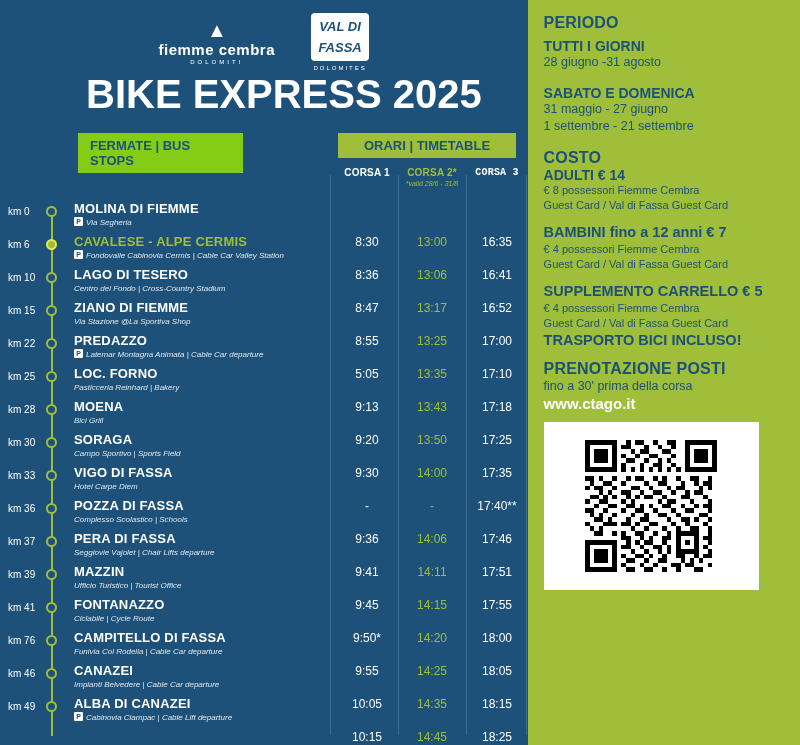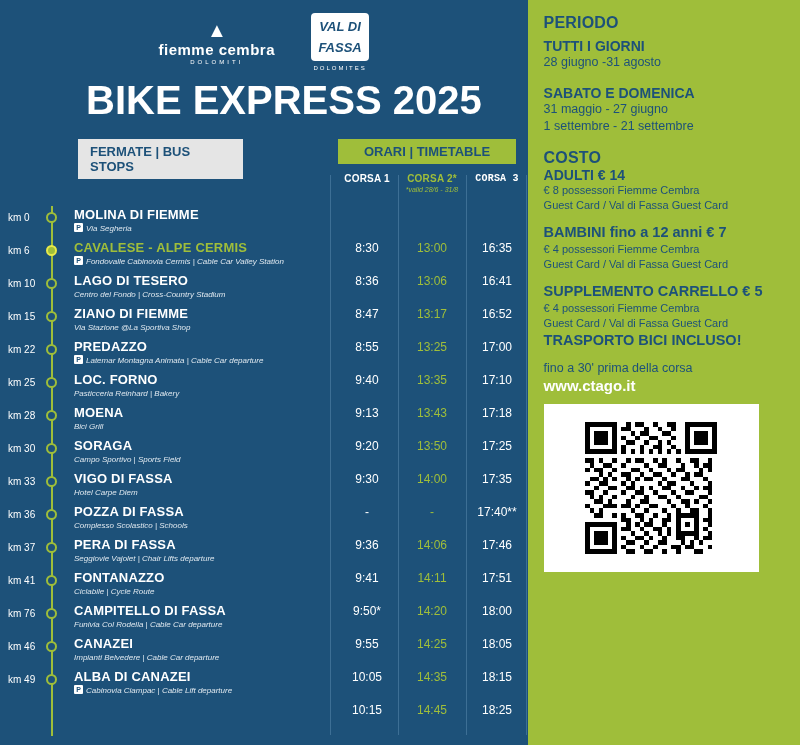--- a/index.html
+++ b/index.html
@@ -32,27 +32,27 @@
   .logo-fassa .box {
     background:#ffffff; color:#1d5179; width: 58px; height: 48px;
     border-radius: 4px; display:flex; flex-direction:column;
     align-items:center; justify-content:center; line-height: 13px;
     font-weight: bold; font-size: 13px; font-style: italic; gap: 8px;
   }
   .logo-fassa .caption { font-size: 6px; letter-spacing: 2px; margin-top: 4px; color:#fff;}
 
   .title {
     font-size: 40px; font-weight: bold; letter-spacing: 0px;
-    padding-left: 86px; margin-top: 6px; color: #ffffff;
+    padding-left: 86px; margin-top: 0; color: #ffffff;
   }
 
   .hdr-row { position: relative; height: 26px; margin-top: 16px; }
   .hdr-stops {
     position: absolute; left: 78px; top: 0;
-    background: #e5e5e5; color: #1d5179;
+    background: #84cc16; color: #1d5179;
     font-weight: bold; font-size: 13px;
     padding: 5px 14px 5px 12px; width: 165px;
   }
   .hdr-times {
     position: absolute; left: 338px; top: 0;
     background: #9fbe3a; color: #1d5179;
     font-weight: bold; font-size: 13px;
     padding: 5px 0; width: 178px; text-align: center;
   }
 
@@ -231,21 +231,21 @@
         <div class="t t3">17:00</div>
       </div>
 
       <div class="row">
         <div class="km">km 22</div>
         <div class="dot"></div>
         <div class="stop">
           <div class="nm">PREDAZZO</div>
           <div class="ds"><span class="pbadge">P</span><i>Latemar Montagna Animata | Cable Car departure</i></div>
         </div>
-        <div class="t t1">9:40</div>
+        <div class="t t1">5:05</div>
         <div class="t t2">13:35</div>
         <div class="t t3">17:10</div>
       </div>
 
       <div class="row">
         <div class="km">km 25</div>
         <div class="dot"></div>
         <div class="stop">
           <div class="nm">LOC. FORNO</div>
           <div class="ds"><i>Pasticceria Reinhard | Bakery</i></div>
@@ -308,20 +308,31 @@
         <div class="dot"></div>
         <div class="stop">
           <div class="nm">PERA DI FASSA</div>
           <div class="ds"><i>Seggiovie Vajolet | Chair Lifts departure</i></div>
         </div>
         <div class="t t1">9:41</div>
         <div class="t t2">14:11</div>
         <div class="t t3">17:51</div>
       </div>
 
+      <div class="row">
+        <div class="km">km 39</div>
+        <div class="dot"></div>
+        <div class="stop">
+          <div class="nm">MAZZIN</div>
+          <div class="ds"><i>Ufficio Turistico | Tourist Office</i></div>
+        </div>
+        <div class="t t1">9:45</div>
+        <div class="t t2">14:15</div>
+        <div class="t t3">17:55</div>
+      </div>
 
       <div class="row">
         <div class="km">km 41</div>
         <div class="dot"></div>
         <div class="stop">
           <div class="nm">FONTANAZZO</div>
           <div class="ds"><i>Ciclabile | Cycle Route</i></div>
         </div>
         <div class="t t1">9:50*</div>
         <div class="t t2">14:20</div>
@@ -384,20 +395,21 @@
     <div class="gap10"></div>
     <div class="r-big">BAMBINI fino a 12 anni € 7</div>
     <div class="r-t2">€ 4 possessori  Fiemme Cembra</div>
     <div class="r-t2">Guest Card / Val di Fassa Guest Card</div>
     <div class="gap10"></div>
     <div class="r-big">SUPPLEMENTO CARRELLO € 5</div>
     <div class="r-t2">€ 4 possessori  Fiemme  Cembra</div>
     <div class="r-t2">Guest Card / Val di Fassa Guest Card</div>
     <div class="r-big">TRASPORTO BICI INCLUSO!</div>
     <div class="gap10"></div>
+    <div class="r-h">PRENOTAZIONE POSTI</div>
     <div class="r-t">fino a 30' prima della corsa</div>
     <div class="r-url">www.ctago.it</div>
 
     <div class="qr-wrap">
       <svg class="qr" viewBox="0 0 29 29" shape-rendering="crispEdges">
         <rect width="29" height="29" fill="#ffffff"></rect>
         <g fill="#000000">
 
           <rect x="0" y="0" width="7" height="1"></rect>
             <rect x="0" y="6" width="7" height="1"></rect>

